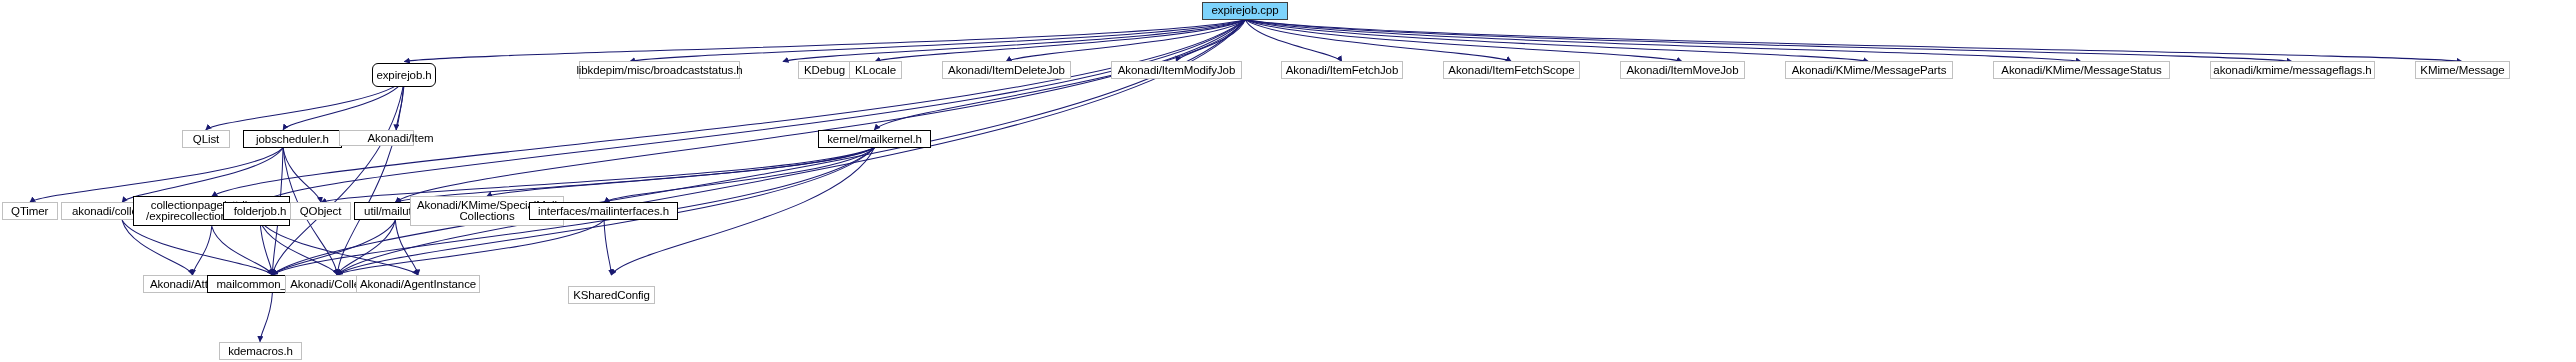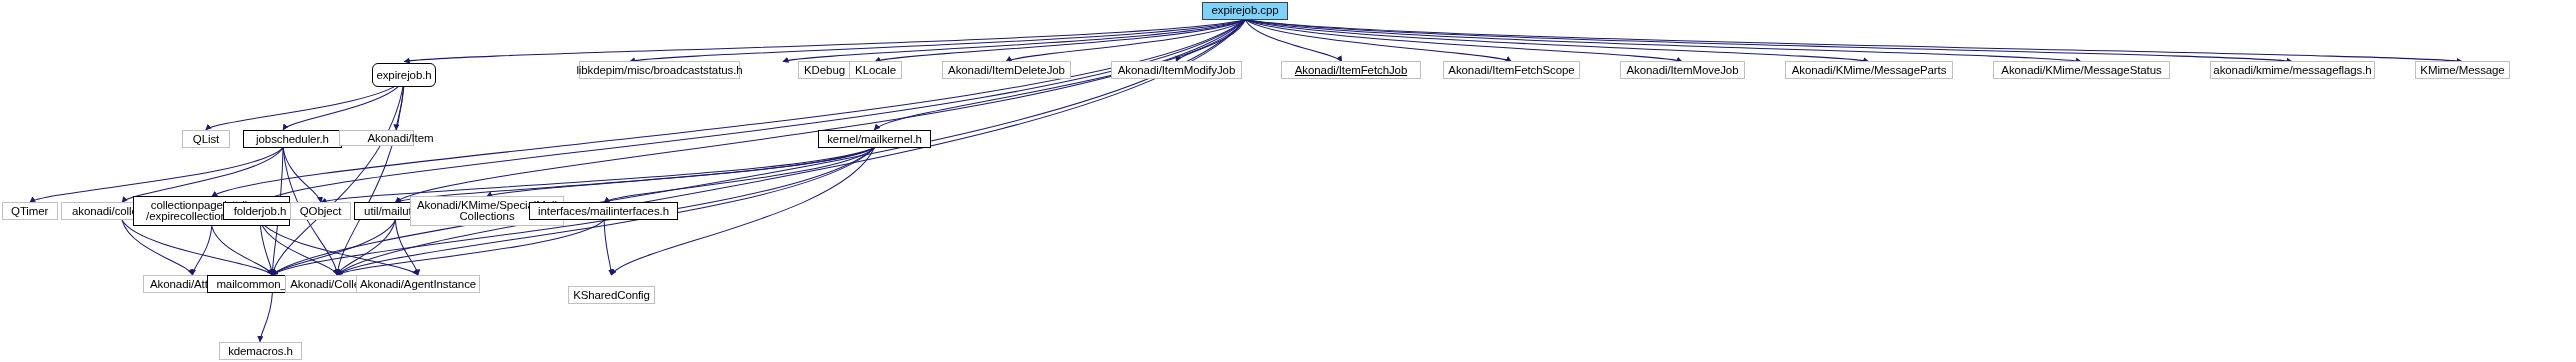--- a/index.html
+++ b/index.html
@@ -99,21 +99,21 @@
       </g>
   </svg>
   <div id="node-layer">
       <div class="node current" style="left: 1202px; top: 1.7px; width: 86px; height: 18px;">expirejob.cpp</div>
       <div class="node hdr" style="left: 372px; top: 63px; width: 64px; height: 24px; border-radius: 6px;">expirejob.h</div>
       <div class="node" style="left: 549px; top: 61px; width: 161px; height: 18px; margin-left: 30px;">libkdepim/misc/broadcaststatus.h</div>
       <div class="node" style="left: 756px; top: 61px; width: 53px; height: 18px; margin-left: 42px;">KDebug</div>
       <div class="node" style="left: 849px; top: 61px; width: 53px; height: 18px;">KLocale</div>
       <div class="node" style="left: 942px; top: 61px; width: 129px; height: 18px;">Akonadi/ItemDeleteJob</div>
       <div class="node" style="left: 1111px; top: 61px; width: 131px; height: 18px;">Akonadi/ItemModifyJob</div>
-      <div class="node" style="left: 1281px; top: 61px; width: 140px; height: 18px; text-decoration: underline;">Akonadi/ItemFetchJob</div>
+      <div class="node" style="left: 1281px; top: 61px; width: 122px; height: 18px;">Akonadi/ItemFetchJob</div>
       <div class="node" style="left: 1443px; top: 61px; width: 137px; height: 18px;">Akonadi/ItemFetchScope</div>
       <div class="node" style="left: 1620px; top: 61px; width: 125px; height: 18px; text-align: right;">Akonadi/ItemMoveJob</div>
       <div class="node" style="left: 1785px; top: 61px; width: 168px; height: 18px;">Akonadi/KMime/MessageParts</div>
       <div class="node" style="left: 1993px; top: 61px; width: 177px; height: 18px;">Akonadi/KMime/MessageStatus</div>
       <div class="node" style="left: 2210px; top: 61px; width: 165px; height: 18px;">akonadi/kmime/messageflags.h</div>
       <div class="node" style="left: 2415px; top: 61px; width: 95px; height: 18px;">KMime/Message</div>
       <div class="node" style="left: 182px; top: 130px; width: 48px; height: 18px;">QList</div>
       <div class="node hdr" style="left: 243px; top: 130px; width: 99px; height: 18px;">jobscheduler.h</div>
       <div class="node" style="left: 339px; top: 130px; width: 75px; height: 16px; padding-left: 48px;">Akonadi/Item</div>
       <div class="node hdr" style="left: 818px; top: 130px; width: 113px; height: 18px;">kernel/mailkernel.h</div>

